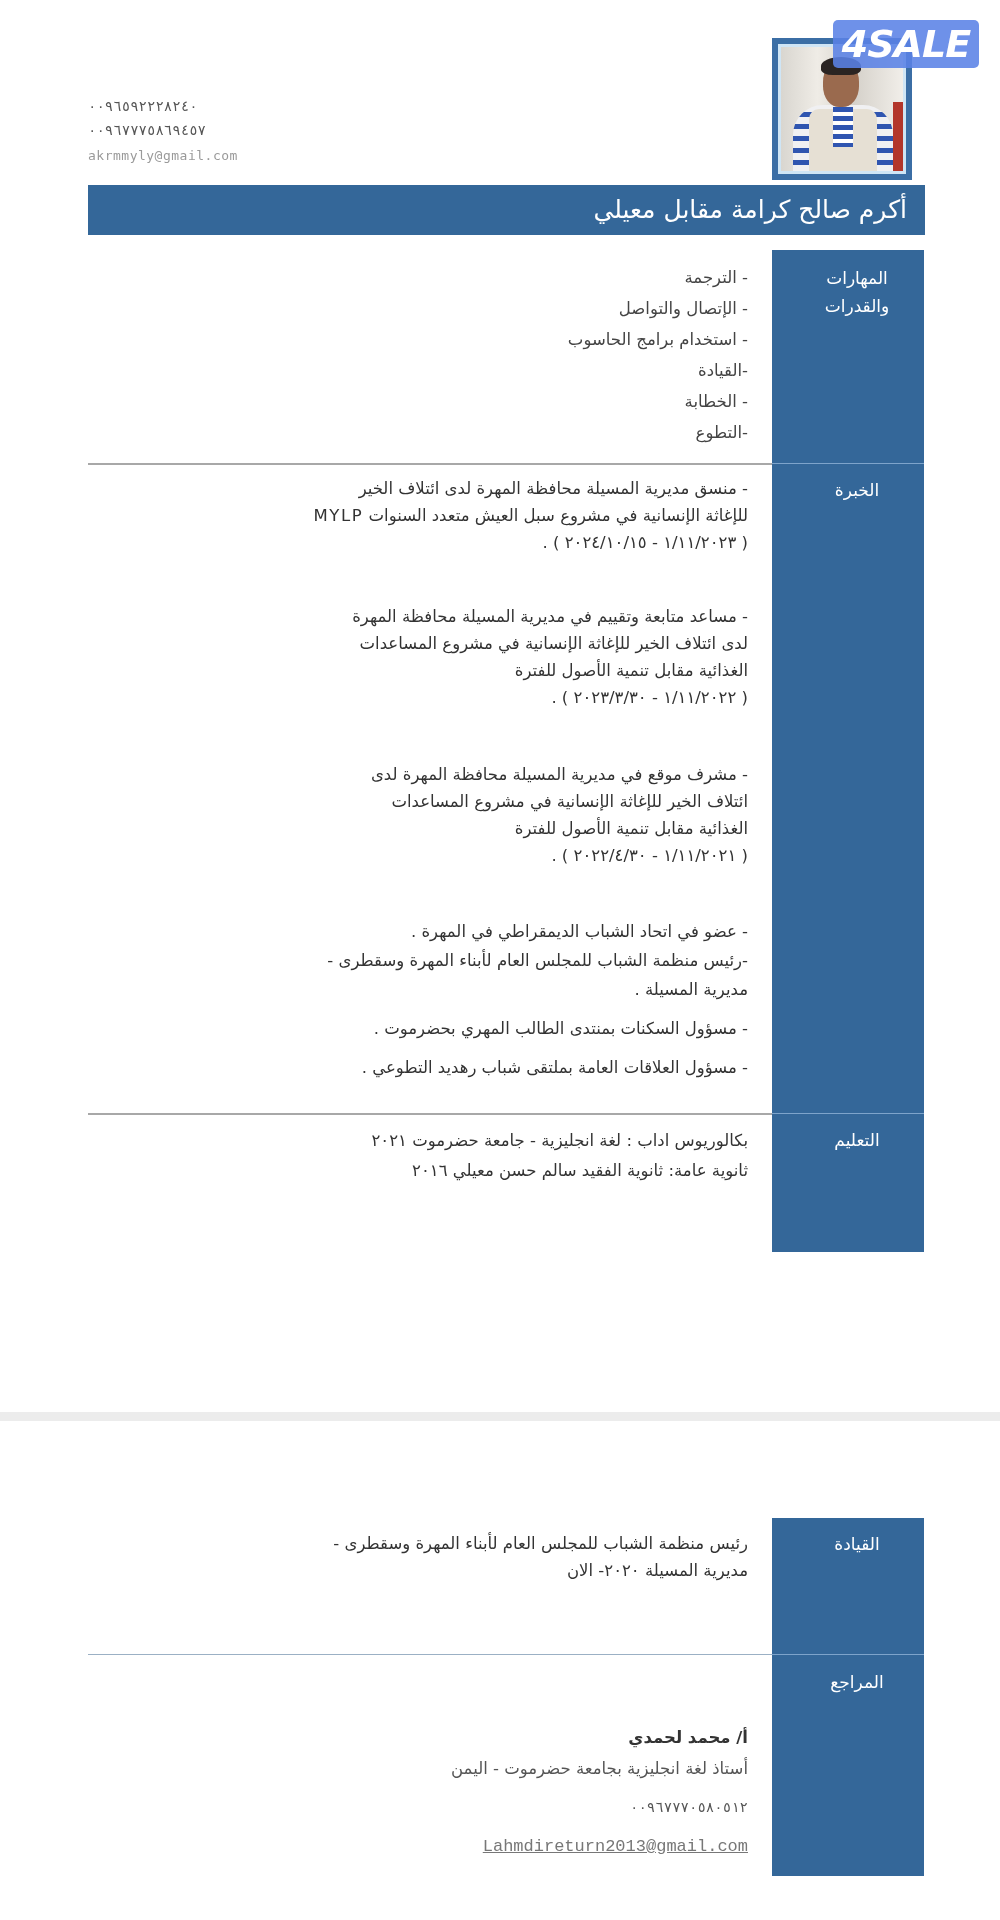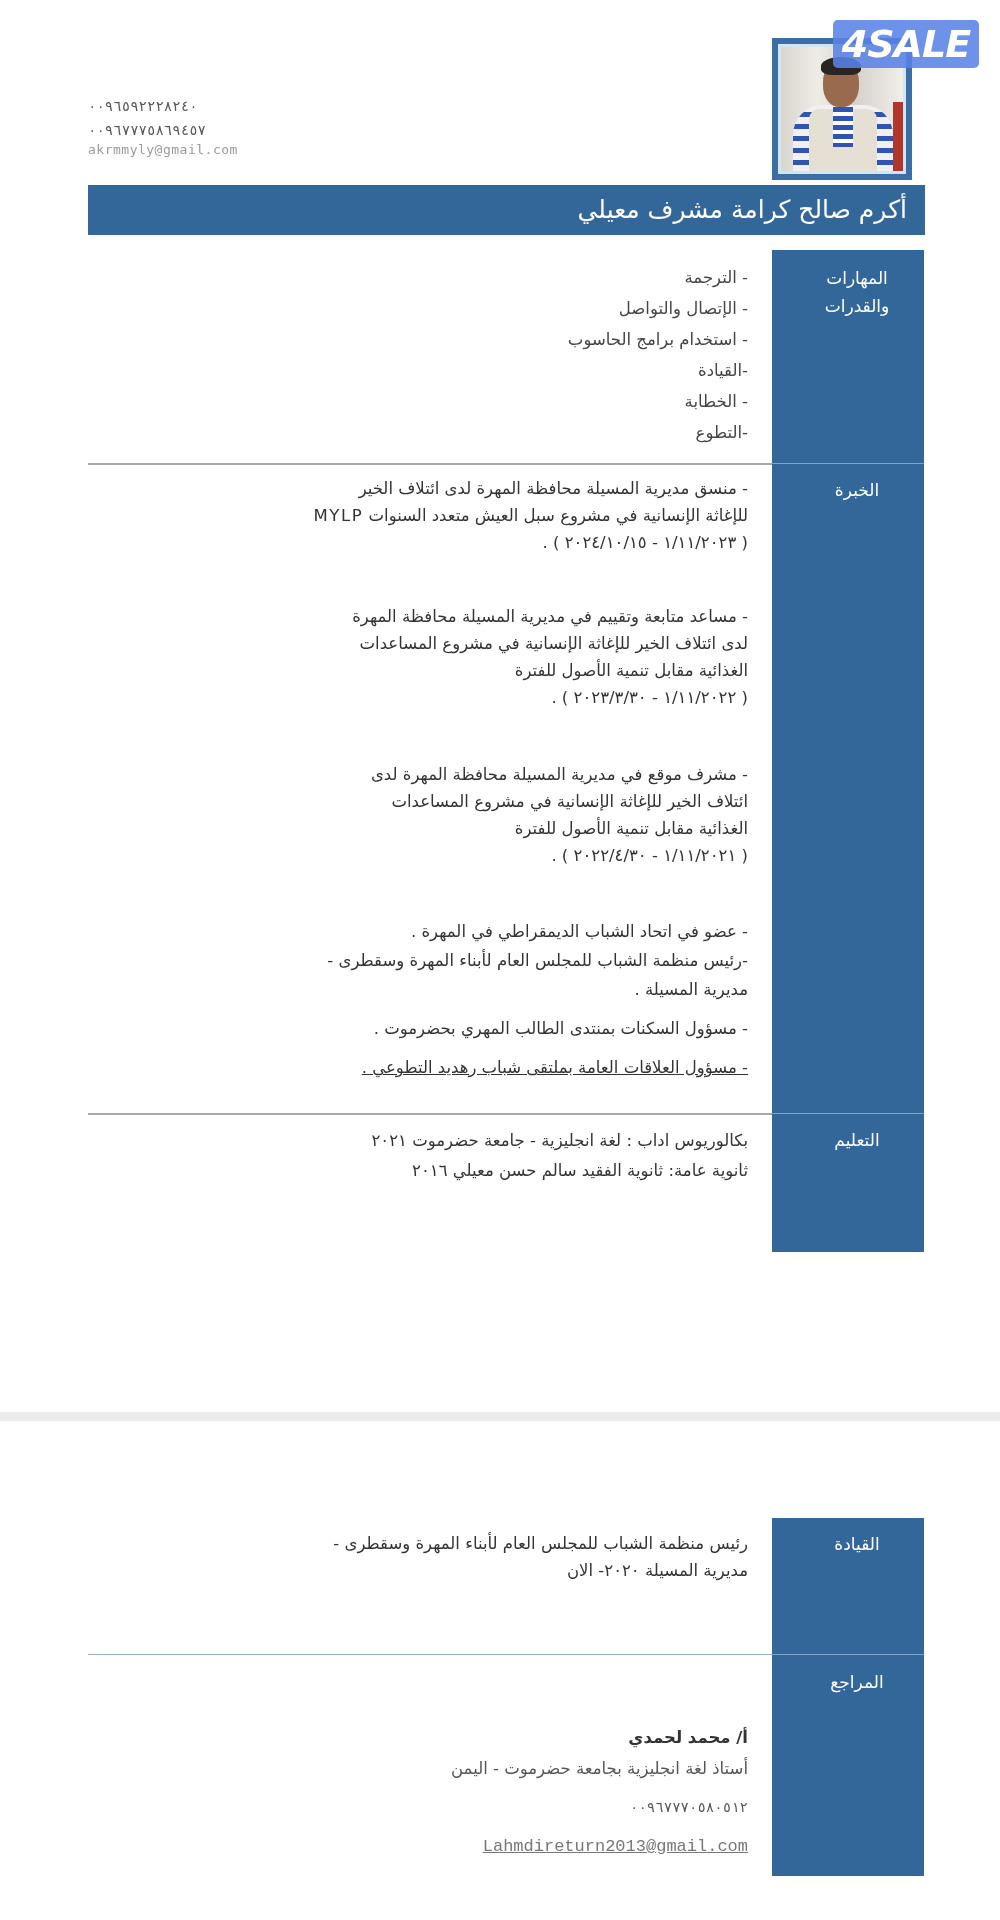--- a/index.html
+++ b/index.html
@@ -78,38 +78,38 @@
   .ref-name { font-weight: bold; color: #333; }
   .ref-title { color: #555; }
   .ref-phone { font-family: "DejaVu Sans Mono", monospace; color: #555; font-size: 14px; letter-spacing: 1px; }
   .ref-email { font-family: "Liberation Mono", monospace; color: #777; font-size: 17px; text-decoration: underline; letter-spacing: 0; }
 </style>
 </head>
 <body>
 
 <div class="abs contact" style="top:98px;">٠٠٩٦٥٩٢٢٢٨٢٤٠</div>
 <div class="abs contact" style="top:122px;">٠٠٩٦٧٧٧٥٨٦٩٤٥٧</div>
-<div class="abs contact email" style="top:142px;">akrmmyly@gmail.com</div>
+<div class="abs contact email" style="top:148px;">akrmmyly@gmail.com</div>
 
 <div class="abs photo-frame">
   <div class="photo-inner">
     <div class="photo-bg"></div>
     <div class="photo-flag"></div>
     <div class="photo-body"></div>
     <div class="photo-vest"></div>
     <div class="photo-collar"></div>
     <div class="photo-head"></div>
     <div class="photo-hair"></div>
   </div>
 </div>
 
 <div class="abs watermark">4SALE</div>
 
 <div class="abs namebar rtl">
-  <span>أكرم صالح كرامة مشرف معيلي</span>
+  <span>أكرم صالح كرامة مقابل معيلي</span>
 </div>
 
 <div class="abs side" style="top:250px; height:1002px;">
   <div class="label" style="top:14px;">
     <div>المهارات</div>
     <div>والقدرات</div>
   </div>
   <div class="side-sep" style="top:213px;"></div>
   <div class="label" style="top:226px;">الخبرة</div>
   <div class="side-sep" style="top:863px;"></div>
@@ -145,21 +145,21 @@
   <div>ائتلاف الخير للإغاثة الإنسانية في مشروع المساعدات</div>
   <div>الغذائية مقابل تنمية الأصول للفترة</div>
   <div>( ١/١١/٢٠٢١ - ٢٠٢٢/٤/٣٠ ) .</div>
 </div>
 
 <div class="abs txt rtl exp-block" style="top:917px; line-height:29px;">
   <div>-  عضو في اتحاد الشباب الديمقراطي في المهرة .</div>
   <div>-رئيس منظمة الشباب للمجلس العام لأبناء المهرة وسقطرى -</div>
   <div>مديرية المسيلة  .</div>
   <div style="margin-top:10px;">-  مسؤول السكنات بمنتدى الطالب المهري بحضرموت    .</div>
-  <div style="margin-top:10px;text-decoration:underline;">-  مسؤول العلاقات العامة بملتقى شباب رهديد التطوعي .</div>
+  <div style="margin-top:10px;">-  مسؤول العلاقات العامة بملتقى شباب رهديد التطوعي .</div>
 </div>
 
 <div class="abs hr" style="top:1113px; width:684px;"></div>
 
 <div class="abs txt rtl exp-block" style="top:1126px; width:660px; line-height:30px;">
   <div>بكالوريوس اداب : لغة انجليزية - جامعة حضرموت ٢٠٢١</div>
   <div>ثانوية عامة: ثانوية الفقيد سالم حسن معيلي ٢٠١٦</div>
 </div>
 
 <div class="abs page-break"></div>

